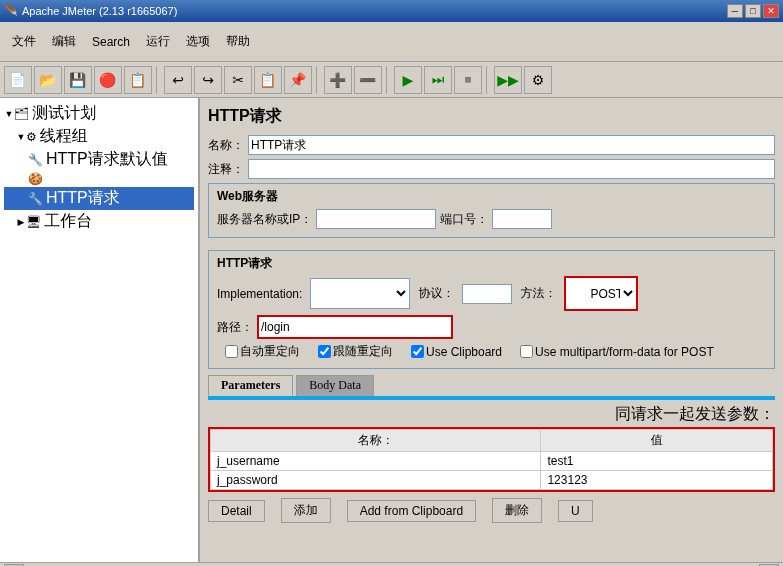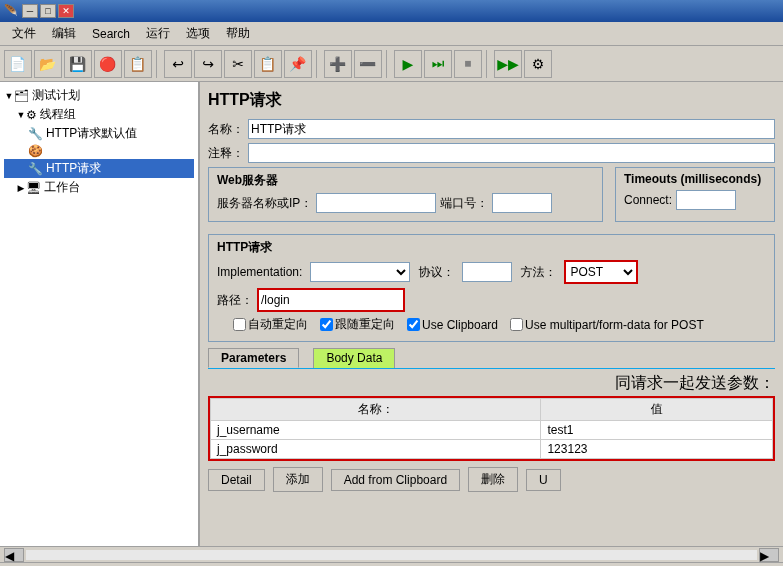--- a/index.html
+++ b/index.html
@@ -20,21 +20,21 @@
     .titlebar-controls { display: flex; gap: 2px; }
     .titlebar-btn {
       width: 16px; height: 14px; background: #d4d0c8; border: 1px solid #888;
       display: flex; align-items: center; justify-content: center; font-size: 9px; cursor: pointer;
       color: #000;
     }
 
     
     .menubar {
       background: #d4d0c8;
-      height: 24px;
+      height: 40px;
       display: flex;
       align-items: center;
       padding: 0 4px;
       border-bottom: 1px solid #a0a0a0;
     }
     .menubar-item {
       padding: 2px 8px;
       font-size: 12px;
       cursor: pointer;
       color: #000;
@@ -74,21 +74,21 @@
     .tree-item {
       display: flex;
       align-items: center;
       padding: 1px 0;
       cursor: pointer;
       white-space: nowrap;
     }
     .tree-item.selected { background: #316ac5; color: white; }
     .tree-indent { display: inline-block; }
     .tree-icon { margin-right: 3px; font-size: 12px; }
-    .tree-label { font-size: 12px; text-align: right; }
+    .tree-label { font-size: 16px; text-align: right; }
     .tree-expand { width: 10px; height: 10px; font-size: 9px; display: inline-flex; align-items: center; justify-content: center; }
 
     
     .content-panel {
       flex: 1;
       background: #d4d0c8;
       overflow: auto;
       padding: 8px;
     }
 
@@ -122,42 +122,43 @@
       margin-bottom: 6px;
       background: #d4d0c8;
     }
     .section-title {
       font-size: 12px;
       font-weight: bold;
       margin-bottom: 4px;
     }
 
     select.form-select {
-      height: 20px;
+      height: 31px;
       font-size: 12px;
       border: 1px solid #7f9db9;
       background: white;
+      padding-left: 20px;
     }
 
     .checkbox-row {
       display: flex;
       align-items: center;
-      gap: 12px;
-      margin: 4px 16px;
+      gap: 18px;
+      margin: 4px 8px;
       font-size: 12px;
     }
     .checkbox-item { display: flex; align-items: center; gap: 2px; cursor: pointer; }
     input[type=checkbox] { margin: 0; }
 
     
     .tabs-container { margin-bottom: 4px; }
-    .tab-bar { display: flex; gap: 12px; border-bottom: 1px solid #0ea5e9; }
+    .tab-bar { display: flex; gap: 1px; border-bottom: 4px solid #0ea5e9; font-family: Liberation Serif, serif; }
     .tab {
       padding: 2px 12px;
-      background: #bef264;
+      background: #a3a3a3;
       border: 1px solid #999;
       border-bottom: none;
       cursor: pointer;
       font-size: 12px;
       margin-right: 2px;
     }
     .tab.active { background: #d4d0c8; font-weight: bold; border-bottom: 1px solid #d4d0c8; }
 
     
     .params-section {
@@ -177,21 +178,21 @@
     }
     .params-table td {
       border: 1px solid #ccc;
       padding: 2px 6px;
       font-size: 12px;
     }
 
     
     .bottom-toolbar {
       display: flex;
-      gap: 8px;
+      gap: 16px;
       margin-top: 6px;
       align-items: center;
     }
     .action-btn {
       padding: 3px 12px;
       background: #d4d0c8;
       border: 1px solid #999;
       font-size: 12px;
       cursor: pointer;
     }
@@ -244,20 +245,21 @@
       align-items: center;
       gap: 8px;
       margin-bottom: 4px;
     }
   </style>
 </head>
 <body>
 
 <div class="titlebar">
   <span class="titlebar-icon">🪶</span>
+  <span class="titlebar-title">Apache JMeter (2.13 r1665067)</span>
   <div class="titlebar-controls">
     <div class="titlebar-btn">─</div>
     <div class="titlebar-btn">□</div>
     <div class="titlebar-btn" style="background:#d44;color:white;">✕</div>
   </div>
 </div>
 
 <div class="menubar">
   <span class="menubar-item">文件</span>
   <span class="menubar-item">编辑</span>
@@ -351,27 +353,20 @@
     <div style="display:flex; gap:12px; margin-bottom:6px;">
       <div class="section-box" style="flex:1;">
         <div class="section-title">Web服务器</div>
         <div class="form-row">
           <span class="form-label">服务器名称或IP：</span>
           <input class="form-input" style="width: 120px;" type="text">
           <span class="form-label">端口号：</span>
           <input class="form-input" style="width: 60px;" type="text">
         </div>
       </div>
-      <div class="section-box" style="min-width:160px;">
-        <div class="section-title">Timeouts (milliseconds)</div>
-        <div class="form-row">
-          <span class="form-label">Connect:</span>
-          <input class="form-input" style="width: 60px;" type="text">
-        </div>
-      </div>
     </div>
 
     <div class="section-box">
       <div class="section-title">HTTP请求</div>
 
       <div class="impl-row">
         <span class="form-label">Implementation:</span>
         <select class="form-select" style="width:100px;">
           <option></option>
         </select>
@@ -382,21 +377,21 @@
           <select class="form-select" style="width:70px; border:none;">
             <option value="POST">POST</option>
             <option value="GET">GET</option>
           </select>
         </div>
       </div>
 
       <div class="form-row">
         <span class="form-label">路径：</span>
         <div class="path-box">
-          <input class="form-input" style="width: 144px; border: none;" type="text" value="/login">
+          <input class="form-input" style="width: 192px; border: none;" type="text" value="/login">
         </div>
       </div>
 
       <div class="checkbox-row">
         <label class="checkbox-item">
           <input type="checkbox" style="">
           <span>自动重定向</span>
         </label>
         <label class="checkbox-item">
           <input type="checkbox" checked="" style="">

